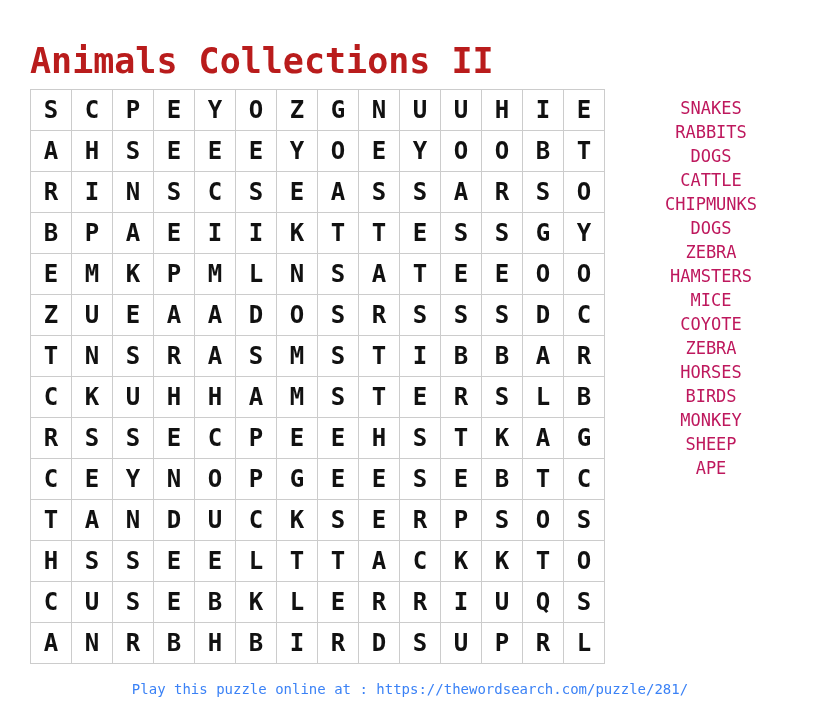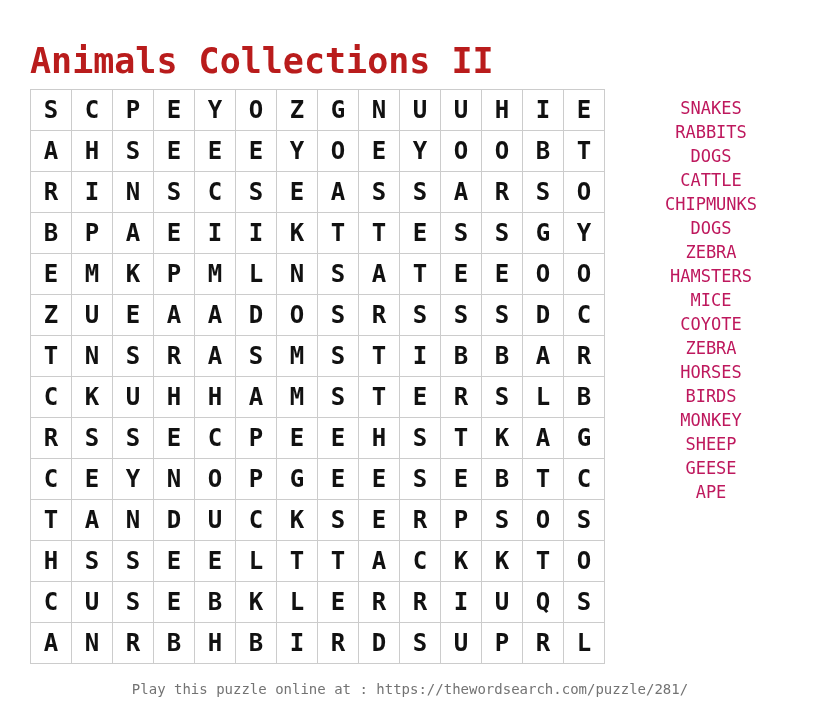--- a/index.html
+++ b/index.html
@@ -63,21 +63,21 @@
     white-space: nowrap;
   }
   #footer-note {
     position: absolute;
     left: 0;
     top: 679px;
     width: 820px;
     text-align: center;
     font-size: 14px;
     line-height: 20px;
-    color: #737373;
+    color: #3b82f6;
     white-space: nowrap;
   }
 </style>
 </head>
 <body>
 
 <div id="page">
 
   <h1 id="puzzle-title">Animals Collections II</h1>
 
@@ -319,19 +319,18 @@
       <div class="word-item">DOGS</div>
       <div class="word-item">ZEBRA</div>
       <div class="word-item">HAMSTERS</div>
       <div class="word-item">MICE</div>
       <div class="word-item">COYOTE</div>
       <div class="word-item">ZEBRA</div>
       <div class="word-item">HORSES</div>
       <div class="word-item">BIRDS</div>
       <div class="word-item">MONKEY</div>
       <div class="word-item">SHEEP</div>
-      <div class="word-item">GEESE</div>
       <div class="word-item">APE</div>
     </div>
 
   <div id="footer-note">Play this puzzle online at : https://thewordsearch.com/puzzle/281/</div>
 
 </div>
 
 </body></html>

